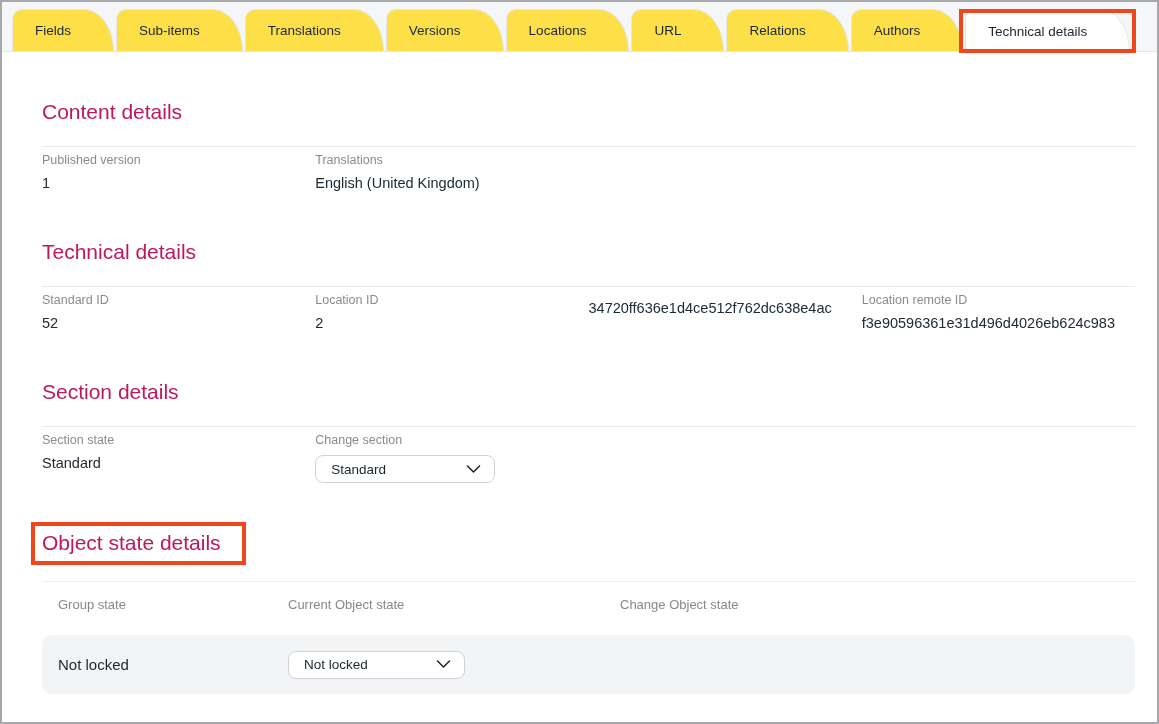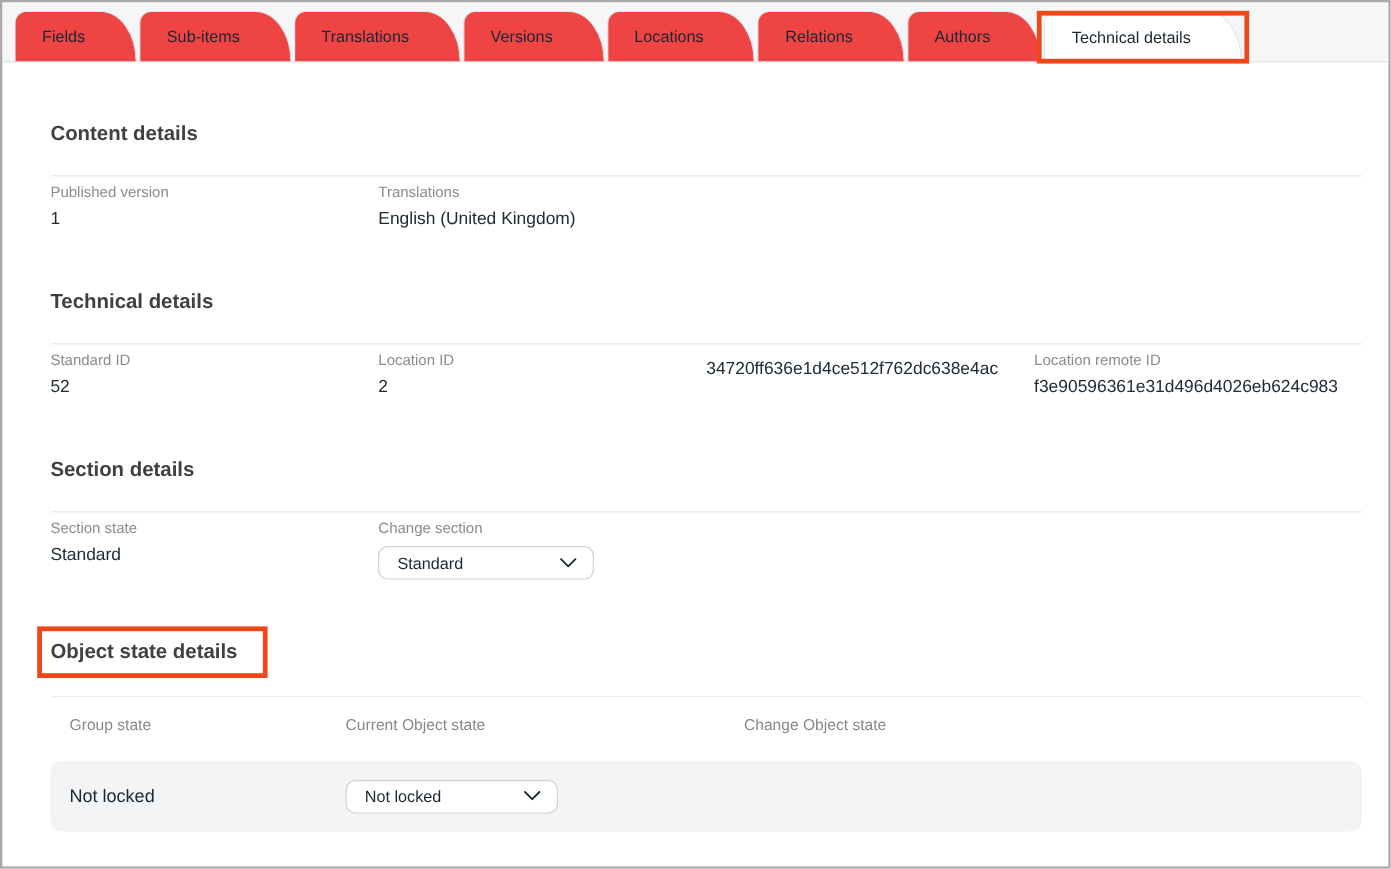--- a/index.html
+++ b/index.html
@@ -22,21 +22,21 @@
     border-bottom: 1px solid #e4e6ea;
     display: flex;
     align-items: flex-end;
     padding-left: 10px;
   }
   .tab {
     position: relative;
     height: 42px;
     display: flex;
     align-items: center;
-    background: #ef4444;
+    background: #fde047;
     border: 1px solid #e4e6eb;
     border-bottom: none;
     border-radius: 10px 30px 0 0 / 10px 42px 0 0;
     padding: 0 42px 0 22px;
     margin-right: 2px;
     font-size: 13.5px;
     color: #1b2631;
     cursor: pointer;
     white-space: nowrap;
   }
@@ -52,23 +52,23 @@
     border: 4px solid var(--hl);
     pointer-events: none;
     z-index: 3;
   }
 
   
   .content { padding: 0 22px 0 40px; }
 
   .section { margin-top: 50px; }
   .section h2 {
-    font-size: 17px;
-    font-weight: bold;
-    color: #404040;
+    font-size: 21px;
+    font-weight: normal;
+    color: #be185d;
     margin: 0 0 24px 0;
     line-height: 20px;
   }
   .divider { border-top: 1px solid #e9eaed; height: 0; }
 
   .fields-grid {
     display: grid;
     grid-template-columns: repeat(4, 1fr);
     margin-top: 6px;
   }
@@ -140,20 +140,23 @@
     <div class="tab">
       <span>Translations</span>
     </div>
     <div class="tab">
       <span>Versions</span>
     </div>
     <div class="tab">
       <span>Locations</span>
     </div>
     <div class="tab">
+      <span>URL</span>
+    </div>
+    <div class="tab">
       <span>Relations</span>
     </div>
     <div class="tab">
       <span>Authors</span>
     </div>
     <div class="tab active">
       <span>Technical details</span>
       <div class="annotation-box"></div>
     </div>
   </div>

